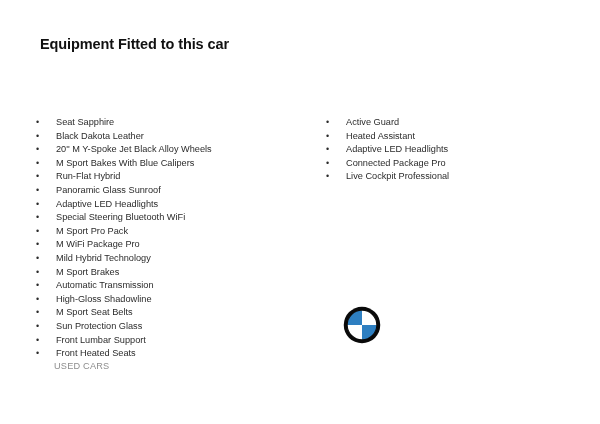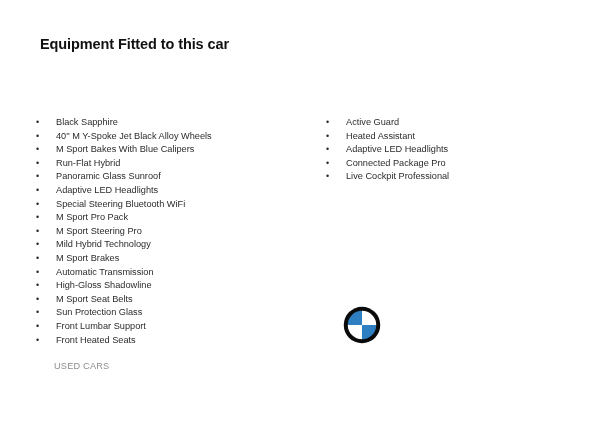--- a/index.html
+++ b/index.html
@@ -101,29 +101,30 @@
 </style>
 </head>
 <body>
 
 <div class="page">
 
   <div class="title">Equipment Fitted to this car</div>
 
   <div class="col col-left">
     <ul class="list">
-      <li>Black Sapphire</li>
-      <li>40'' M Y-Spoke Jet Black Alloy Wheels</li>
+      <li>Seat Sapphire</li>
+      <li>Black Dakota Leather</li>
+      <li>20'' M Y-Spoke Jet Black Alloy Wheels</li>
       <li>M Sport Bakes With Blue Calipers</li>
       <li>Run-Flat Hybrid</li>
       <li>Panoramic Glass Sunroof</li>
       <li>Adaptive LED Headlights</li>
       <li>Special Steering Bluetooth WiFi</li>
       <li>M Sport Pro Pack</li>
-      <li>M Sport Steering Pro</li>
+      <li>M WiFi Package Pro</li>
       <li>Mild Hybrid Technology</li>
       <li>M Sport Brakes</li>
       <li>Automatic Transmission</li>
       <li>High-Gloss Shadowline</li>
       <li>M Sport Seat Belts</li>
       <li>Sun Protection Glass</li>
       <li>Front Lumbar Support</li>
       <li>Front Heated Seats</li>
     </ul>
   </div>

